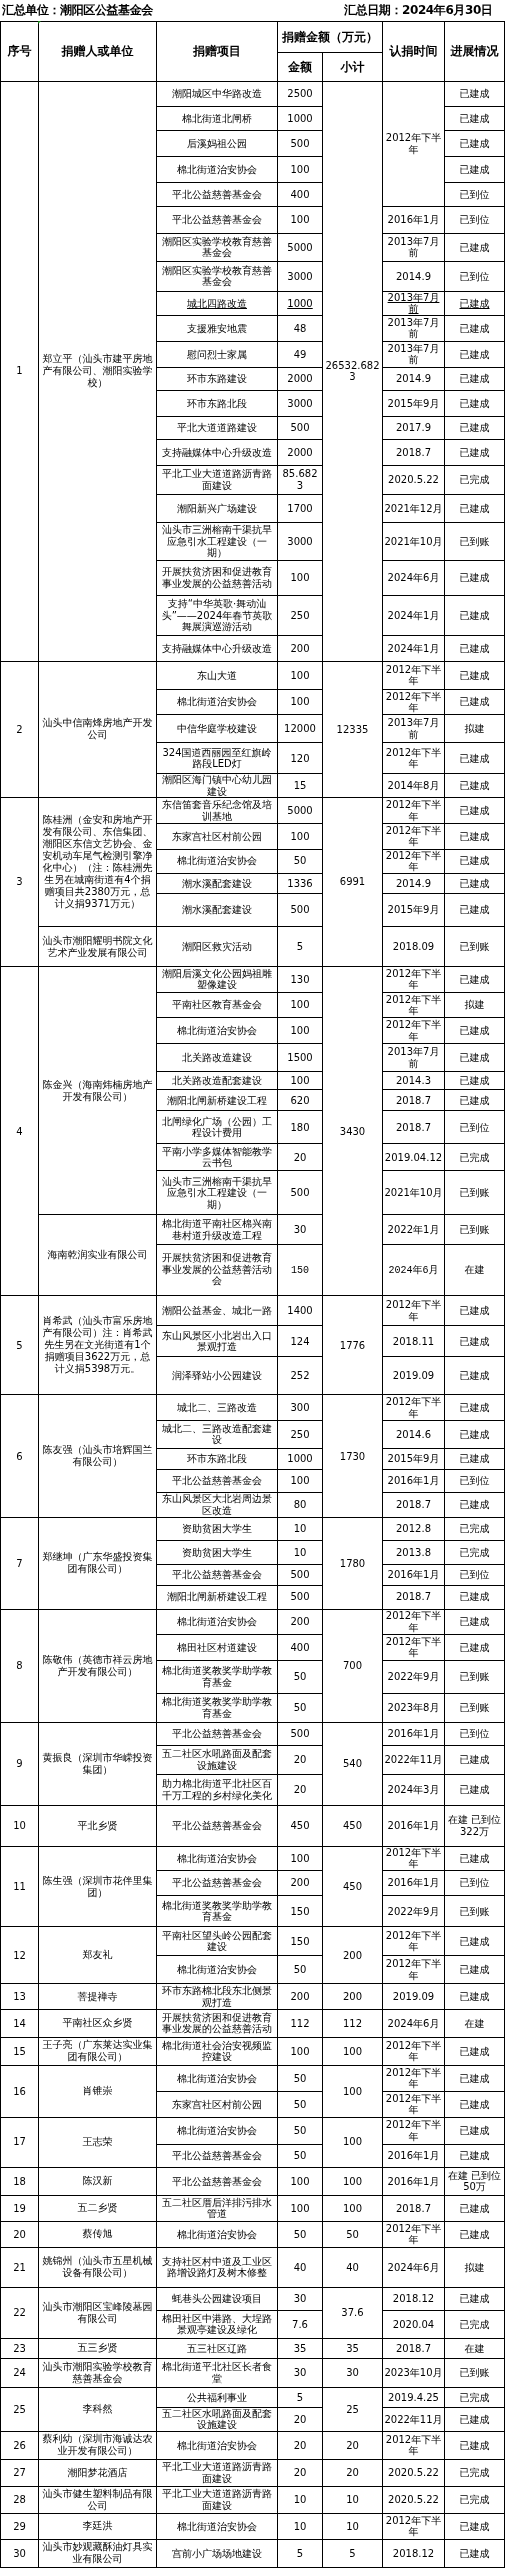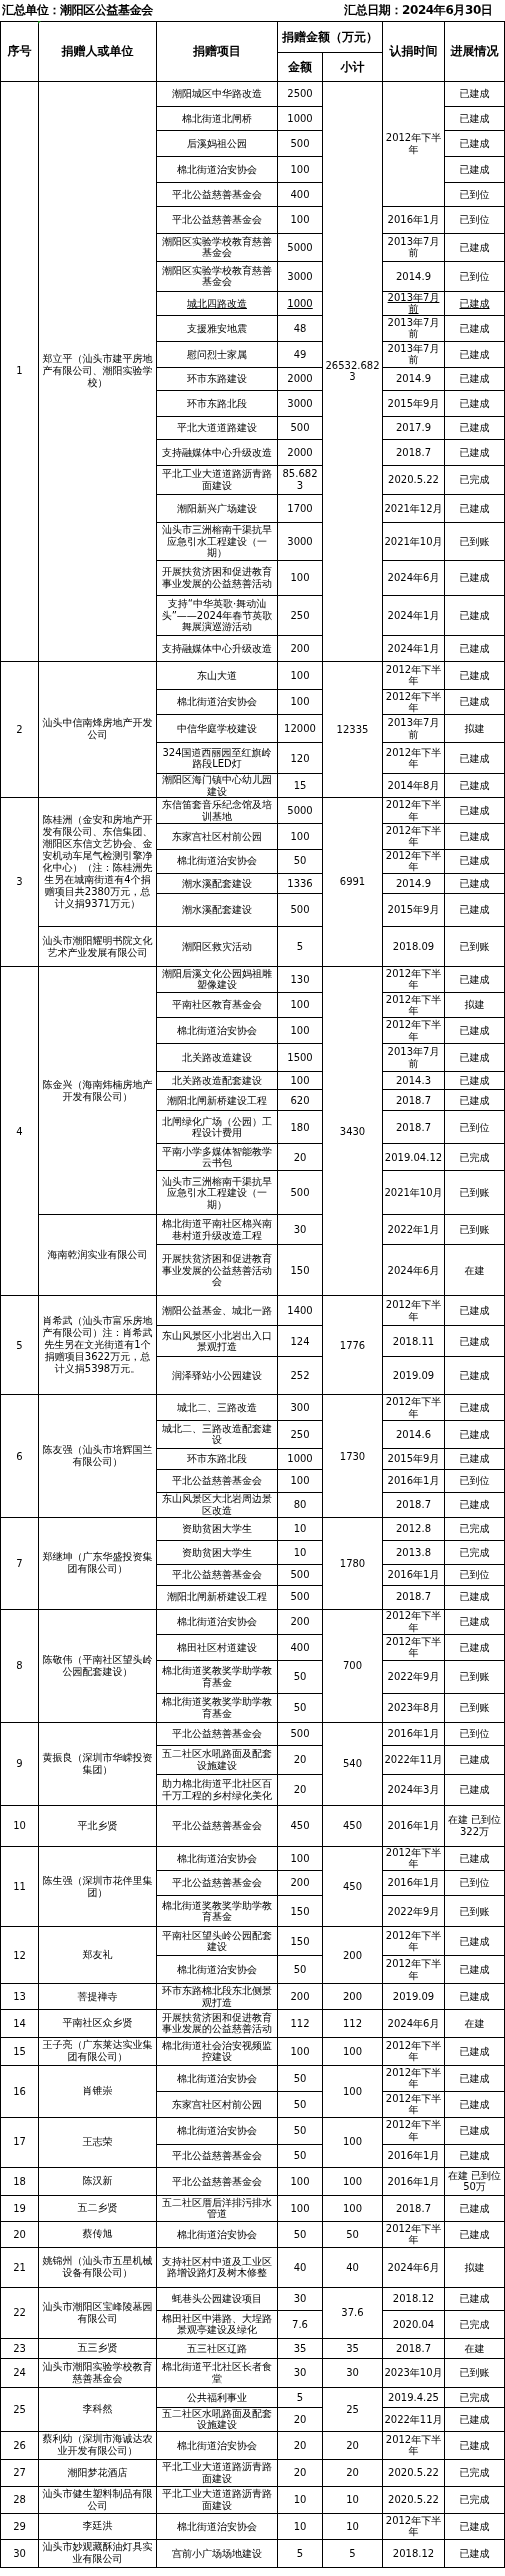--- a/index.html
+++ b/index.html
@@ -303,21 +303,21 @@
         <td class="num">2021年10月</td>
         <td>已到账</td>
       </tr>
       <tr style="height: 30px;">
         <td class="donor" rowspan="2">海南乾润实业有限公司</td>
         <td>棉北街道平南社区棉兴南巷村道升级改造工程</td>
         <td class="num">30</td>
         <td class="num">2022年1月</td>
         <td>已到账</td>
       </tr>
-      <tr style="height: 51px;">
+      <tr style="height: 51px; font-family: Liberation Mono, monospace;">
         <td>开展扶贫济困和促进教育事业发展的公益慈善活动会</td>
         <td class="num">150</td>
         <td class="num">2024年6月</td>
         <td>在建</td>
       </tr>
       <tr style="height: 30px;">
         <td class="num" rowspan="3">5</td>
         <td class="donor" rowspan="3">肖希武（汕头市富乐房地产有限公司）注：肖希武先生另在文光街道有1个捐赠项目3622万元，总计义捐5398万元。</td>
         <td>潮阳公益基金、城北一路</td>
         <td class="num">1400</td>
@@ -392,21 +392,21 @@
         <td>已到位</td>
       </tr>
       <tr style="height: 24px;">
         <td>潮阳北闸新桥建设工程</td>
         <td class="num">500</td>
         <td class="num">2018.7</td>
         <td>已建成</td>
       </tr>
       <tr style="height: 25.6px;">
         <td class="num" rowspan="4">8</td>
-        <td class="donor" rowspan="4">陈敬伟（平南社区望头岭公园配套建设）</td>
+        <td class="donor" rowspan="4">陈敬伟（英德市祥云房地产开发有限公司）</td>
         <td>棉北街道治安协会</td>
         <td class="num">200</td>
         <td class="num" rowspan="4">700</td>
         <td class="num">2012年下半年</td>
         <td>已建成</td>
       </tr>
       <tr style="height: 25.6px;">
         <td>棉田社区村道建设</td>
         <td class="num">400</td>
         <td class="num">2012年下半年</td>

